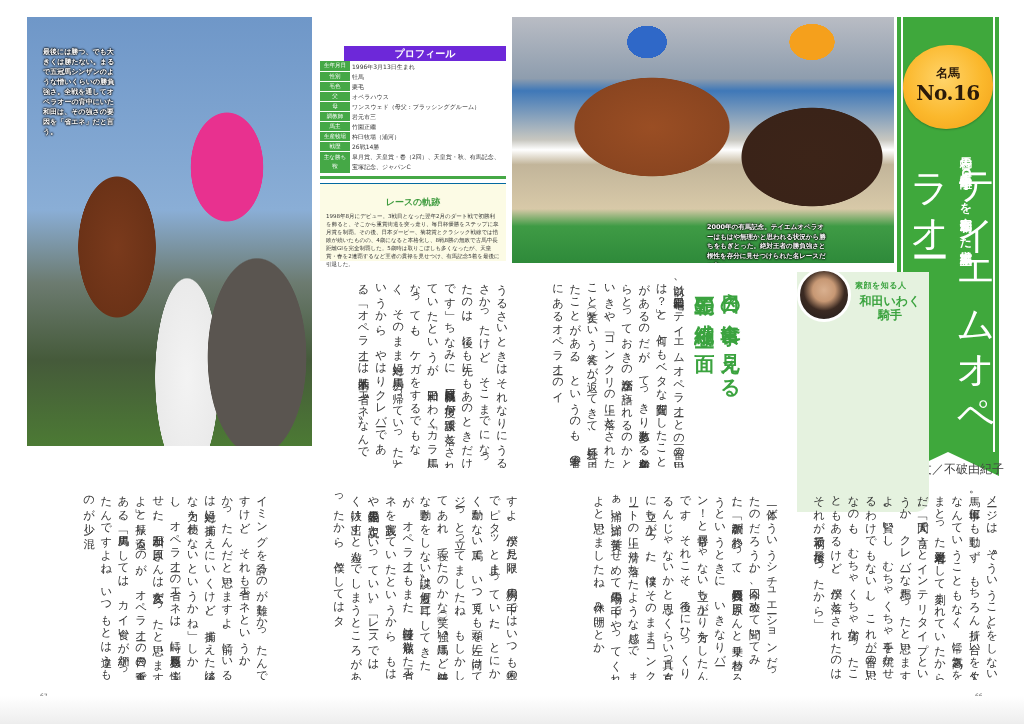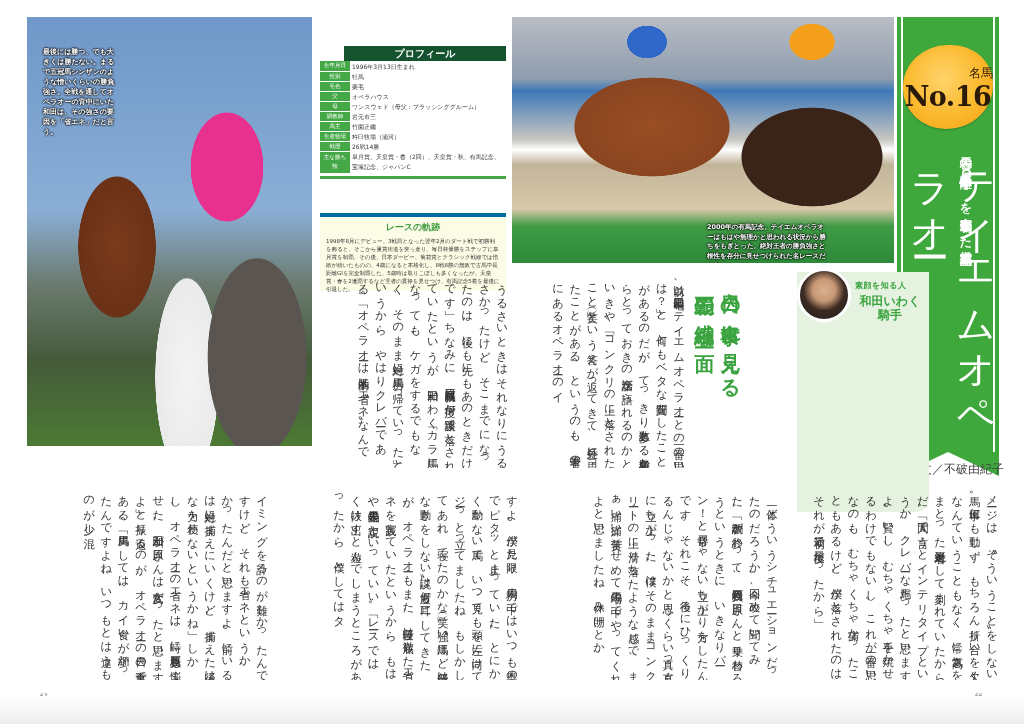--- a/index.html
+++ b/index.html
@@ -26,29 +26,29 @@
       radial-gradient(ellipse 22px 18px at 135px 25px, #2f68c8 0%, #2f68c8 90%, transparent 91%),
       linear-gradient(180deg, #b9bcc4 0%, #8e9dae 25%, #3f78b8 30%, #c8c7c0 50%, #ffffff 54%, #c2b59a 60%, #d8c9a8 78%, #3f9b45 85%, #2e8a3a 100%);
   }
   .photo-caption { position: absolute; color: #fff; font-size: 7px; line-height: 10px; font-weight: bold;
     text-shadow: 0 0 2px #000, 0 0 2px #000, 0 0 2px #000; }
   .caption-left { left: 16px; top: 30px; width: 75px; }
   .caption-right { left: 195px; top: 206px; width: 120px; font-size: 6.5px; line-height: 9.5px; }
 
   
   .profile { position: absolute; left: 320px; top: 46px; width: 186px; }
-  .profile-head { background: #14532d; color: #fff; text-align: center; font-weight: bold; font-size: 10px; height: 15px; line-height: 15px; margin-left: 24px; }
+  .profile-head { background: #6d28d9; color: #fff; text-align: center; font-weight: bold; font-size: 10px; height: 15px; line-height: 15px; margin-left: 24px; }
   .profile-table { width: 100%; border-collapse: collapse; font-size: 6px; }
   .profile-table td { height: 10px; line-height: 9px; padding: 0 2px; vertical-align: middle; }
   .profile-table td.k { background: #45a846; color: #fff; width: 30px; text-align: center; border-bottom: 1px solid #fff; font-size: 5.5px; }
   .profile-table td.v { color: #333; }
   .profile-foot { height: 3px; background: #45a846; margin-top: 2px; }
 
   
-  .record { position: absolute; left: 320px; top: 183px; width: 186px; height: 78px; background: #fcfbe5; border-top: 4px solid #0369a1; padding: 4px 6px; margin-top: 30px; }
+  .record { position: absolute; left: 320px; top: 183px; width: 186px; height: 78px; background: #fcfbe5; border-top: 1px solid #0369a1; padding: 12px 6px; }
   .record-title { color: #3e9b3e; font-weight: bold; font-size: 9px; text-align: center; margin-bottom: 3px; }
   .record-body { font-size: 5.5px; line-height: 8px; color: #333; }
 
   
   .vcol { position: absolute; writing-mode: vertical-rl; font-family: "DejaVu Serif", serif; color: #333; font-size: 11.3px; line-height: 17.3px; letter-spacing: 0.5px; overflow: hidden; }
 
   
   .vhead { position: absolute; writing-mode: vertical-rl; font-family: "DejaVu Serif", serif; color: #3ba33f; font-weight: bold; font-size: 20px; line-height: 26px; letter-spacing: 2px; }
 
   
@@ -58,22 +58,22 @@
   .person-label { position: absolute; left: 58px; top: 8px; color: #3ba33f; font-weight: bold; font-size: 8px; letter-spacing: 0.5px; }
   .person-name { position: absolute; left: 58px; top: 22px; width: 70px; text-align: center; color: #3ba33f; font-weight: bold; font-size: 12px; line-height: 14px; }
   .person-bio { position: absolute; left: 10px; top: 66px; width: 118px; font-size: 7.5px; line-height: 13.5px; color: #333; }
 
   
   .banner { position: absolute; left: 897px; top: 17px; width: 102px; height: 435px; background: #3fa83c; }
   .banner::after { content: ""; position: absolute; left: 0; bottom: -24px; width: 0; height: 0; border-left: 51px solid #3fa83c; border-right: 51px solid #3fa83c; border-bottom: 24px solid transparent; }
   .banner-inner { position: absolute; left: 4px; top: 0; width: 94px; height: 441px; border-left: 2px solid #fff; border-right: 2px solid #fff; }
   .badge { position: absolute; left: 6px; top: 28px; width: 90px; height: 84px; border-radius: 50% 46% 52% 48%;
     background: radial-gradient(circle at 45% 40%, #ffd46a 0%, #fbb82c 55%, #f29e15 100%); box-shadow: 0 1px 2px rgba(0,0,0,.25); }
-  .badge-small { position: absolute; left: 0; top: 20px; width: 90px; text-align: right; font-family: "DejaVu Serif", serif; font-weight: normal; font-size: 12px; color: #2a1a0a; }
-  .badge-num { position: absolute; left: 0; top: 36px; width: 90px; text-align: center; font-family: "DejaVu Serif", serif; font-weight: bold; font-size: 27px; color: #2a1a0a; letter-spacing: -0.5px; }
+  .badge-small { position: absolute; left: 0; top: 20px; width: 90px; text-align: center; font-family: "DejaVu Serif", serif; font-weight: bold; font-size: 12px; color: #2a1a0a; }
+  .badge-num { position: absolute; left: 0; top: 36px; width: 90px; text-align: center; font-family: "DejaVu Serif", serif; font-weight: bold; font-size: 20px; color: #2a1a0a; letter-spacing: -0.5px; }
   .banner-sub { position: absolute; left: 62px; top: 130px; writing-mode: vertical-rl; color: #fff; font-weight: bold; font-size: 12px; line-height: 14px; letter-spacing: 1px; }
   .banner-title { position: absolute; left: 10px; top: 130px; writing-mode: vertical-rl; color: #fff; font-family: "DejaVu Serif", serif; font-size: 38px; line-height: 46px; letter-spacing: 2px; }
 
   .byline { position: absolute; left: 920px; top: 461px; font-size: 12px; color: #444; }
   .folio { position: absolute; top: 692px; font-size: 6px; color: #666; }
 </style>
 </head>
 <body>
 
 <div class="spread">

